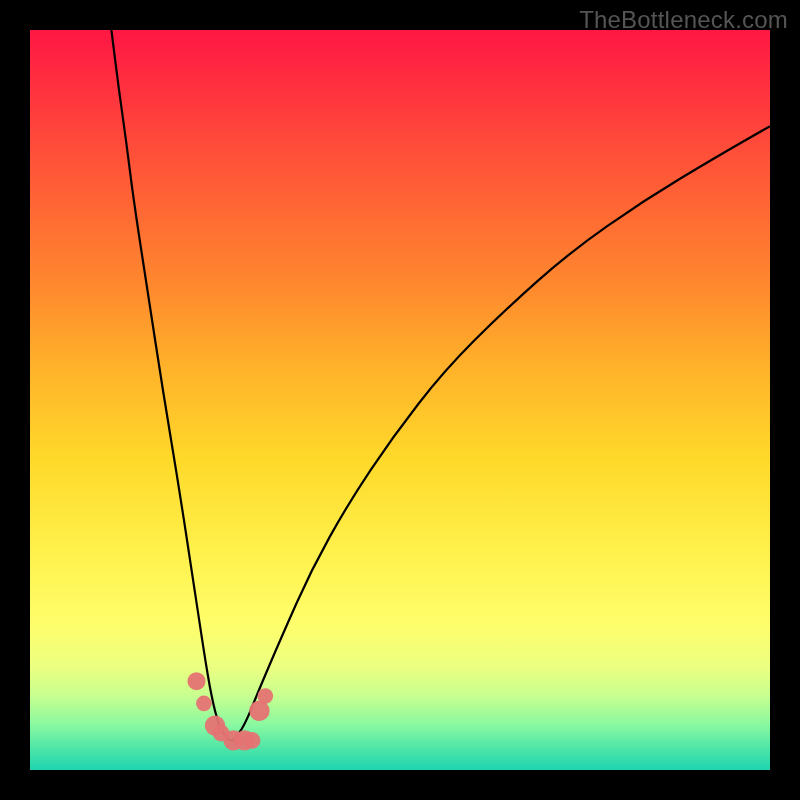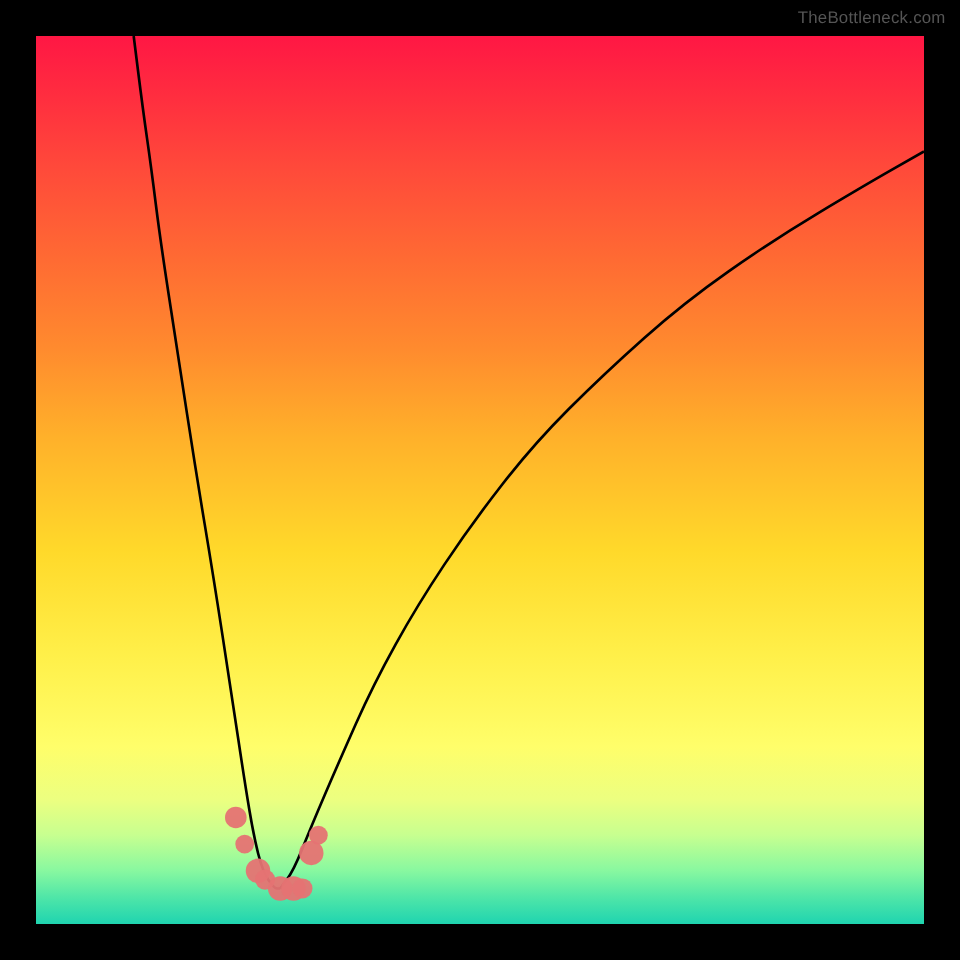--- a/index.html
+++ b/index.html
@@ -39,21 +39,21 @@
       #88f8a0 94%,
       #4fe6a8 97%,
       #1fd4b0 100%
     );
   }
   .watermark {
     position: absolute;
     top: 6px;
     right: 12px;
     color: #555;
-    font-size: 14px;
+    font-size: 24px;
     letter-spacing: 0.2px;
   }
   svg.curves {
     position: absolute;
     left: 0;
     top: 0;
     width: 740px;
     height: 740px;
     pointer-events: none;
   }

